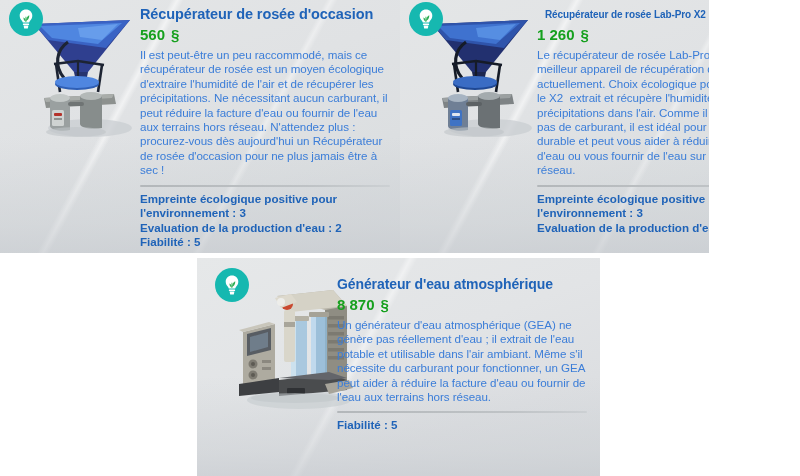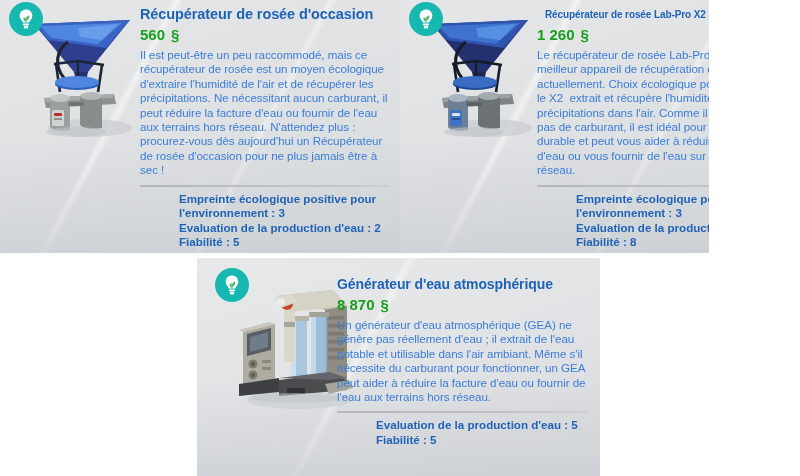--- a/index.html
+++ b/index.html
@@ -120,21 +120,21 @@
     border-radius: 1px;
   }
 
   .stats {
     margin-top: 5px;
     color: #1f63b8;
     font-size: 11.6px;
     font-weight: bold;
     line-height: 14.6px;
   }
-  .stat-line { white-space: pre-wrap; margin-left: 39px; }
+  .stat-line { white-space: pre-wrap; }
 </style>
 </head>
 <body>
 
 <div id="screen">
 
   <div class="panel p1">
     <div class="floor"></div>
 
     <div class="eco-badge">
@@ -245,21 +245,20 @@
       <div class="title">Récupérateur de rosée Lab-Pro X2</div>
       <div class="price-row">
         <span>1 260</span>
         <span class="price-symbol">§</span>
       </div>
       <div class="desc">Le récupérateur de rosée Lab-Pro X2&nbsp; est le meilleur appareil de récupération d'eau actuellement. Choix écologique pour votre foyer, le X2&nbsp; extrait et récupère l'humidité et les précipitations dans l'air. Comme il ne nécessite pas de carburant, il est idéal pour un mode de vie durable et peut vous aider à réduire votre facture d'eau ou vous fournir de l'eau sur les terrains hors réseau.</div>
       <div class="divider"></div>
       <div class="stats">
         <div class="stat-line">Empreinte écologique positive pour l'environnement&nbsp;: 3</div>
         <div class="stat-line">Evaluation de la production d'eau&nbsp;: 3</div>
-        <div class="stat-line">Fiabilité&nbsp;: 8</div>
       </div>
     </div>
   </div>
 
   <div class="panel p3">
     <div class="floor"></div>
 
     <div class="eco-badge">
       <svg width="24" height="24" viewBox="0 0 24 24" aria-hidden="true">
         <path d="M12 2.6c-3.6 0-6.3 2.7-6.3 6.1 0 2.3 1.2 3.7 2.2 5 .5.7.8 1.2.9 1.9h6.4c.1-.7.4-1.2.9-1.9 1-1.3 2.2-2.7 2.2-5 0-3.4-2.7-6.1-6.3-6.1z" fill="#ffffff"></path>
@@ -322,19 +321,18 @@
 
     <div class="content">
       <div class="title">Générateur d'eau atmosphérique</div>
       <div class="price-row">
         <span>8 870</span>
         <span class="price-symbol">§</span>
       </div>
       <div class="desc">Un générateur d'eau atmosphérique (GEA) ne génère pas réellement d'eau&nbsp;; il extrait de l'eau potable et utilisable dans l'air ambiant. Même s'il nécessite du carburant pour fonctionner, un GEA peut aider à réduire la facture d'eau ou fournir de l'eau aux terrains hors réseau.</div>
       <div class="divider"></div>
       <div class="stats">
-        <div class="stat-line">Evaluation de la production d'eau&nbsp;: 5</div>
         <div class="stat-line">Fiabilité&nbsp;: 5</div>
       </div>
     </div>
   </div>
 
 </div>
 
 </body></html>

